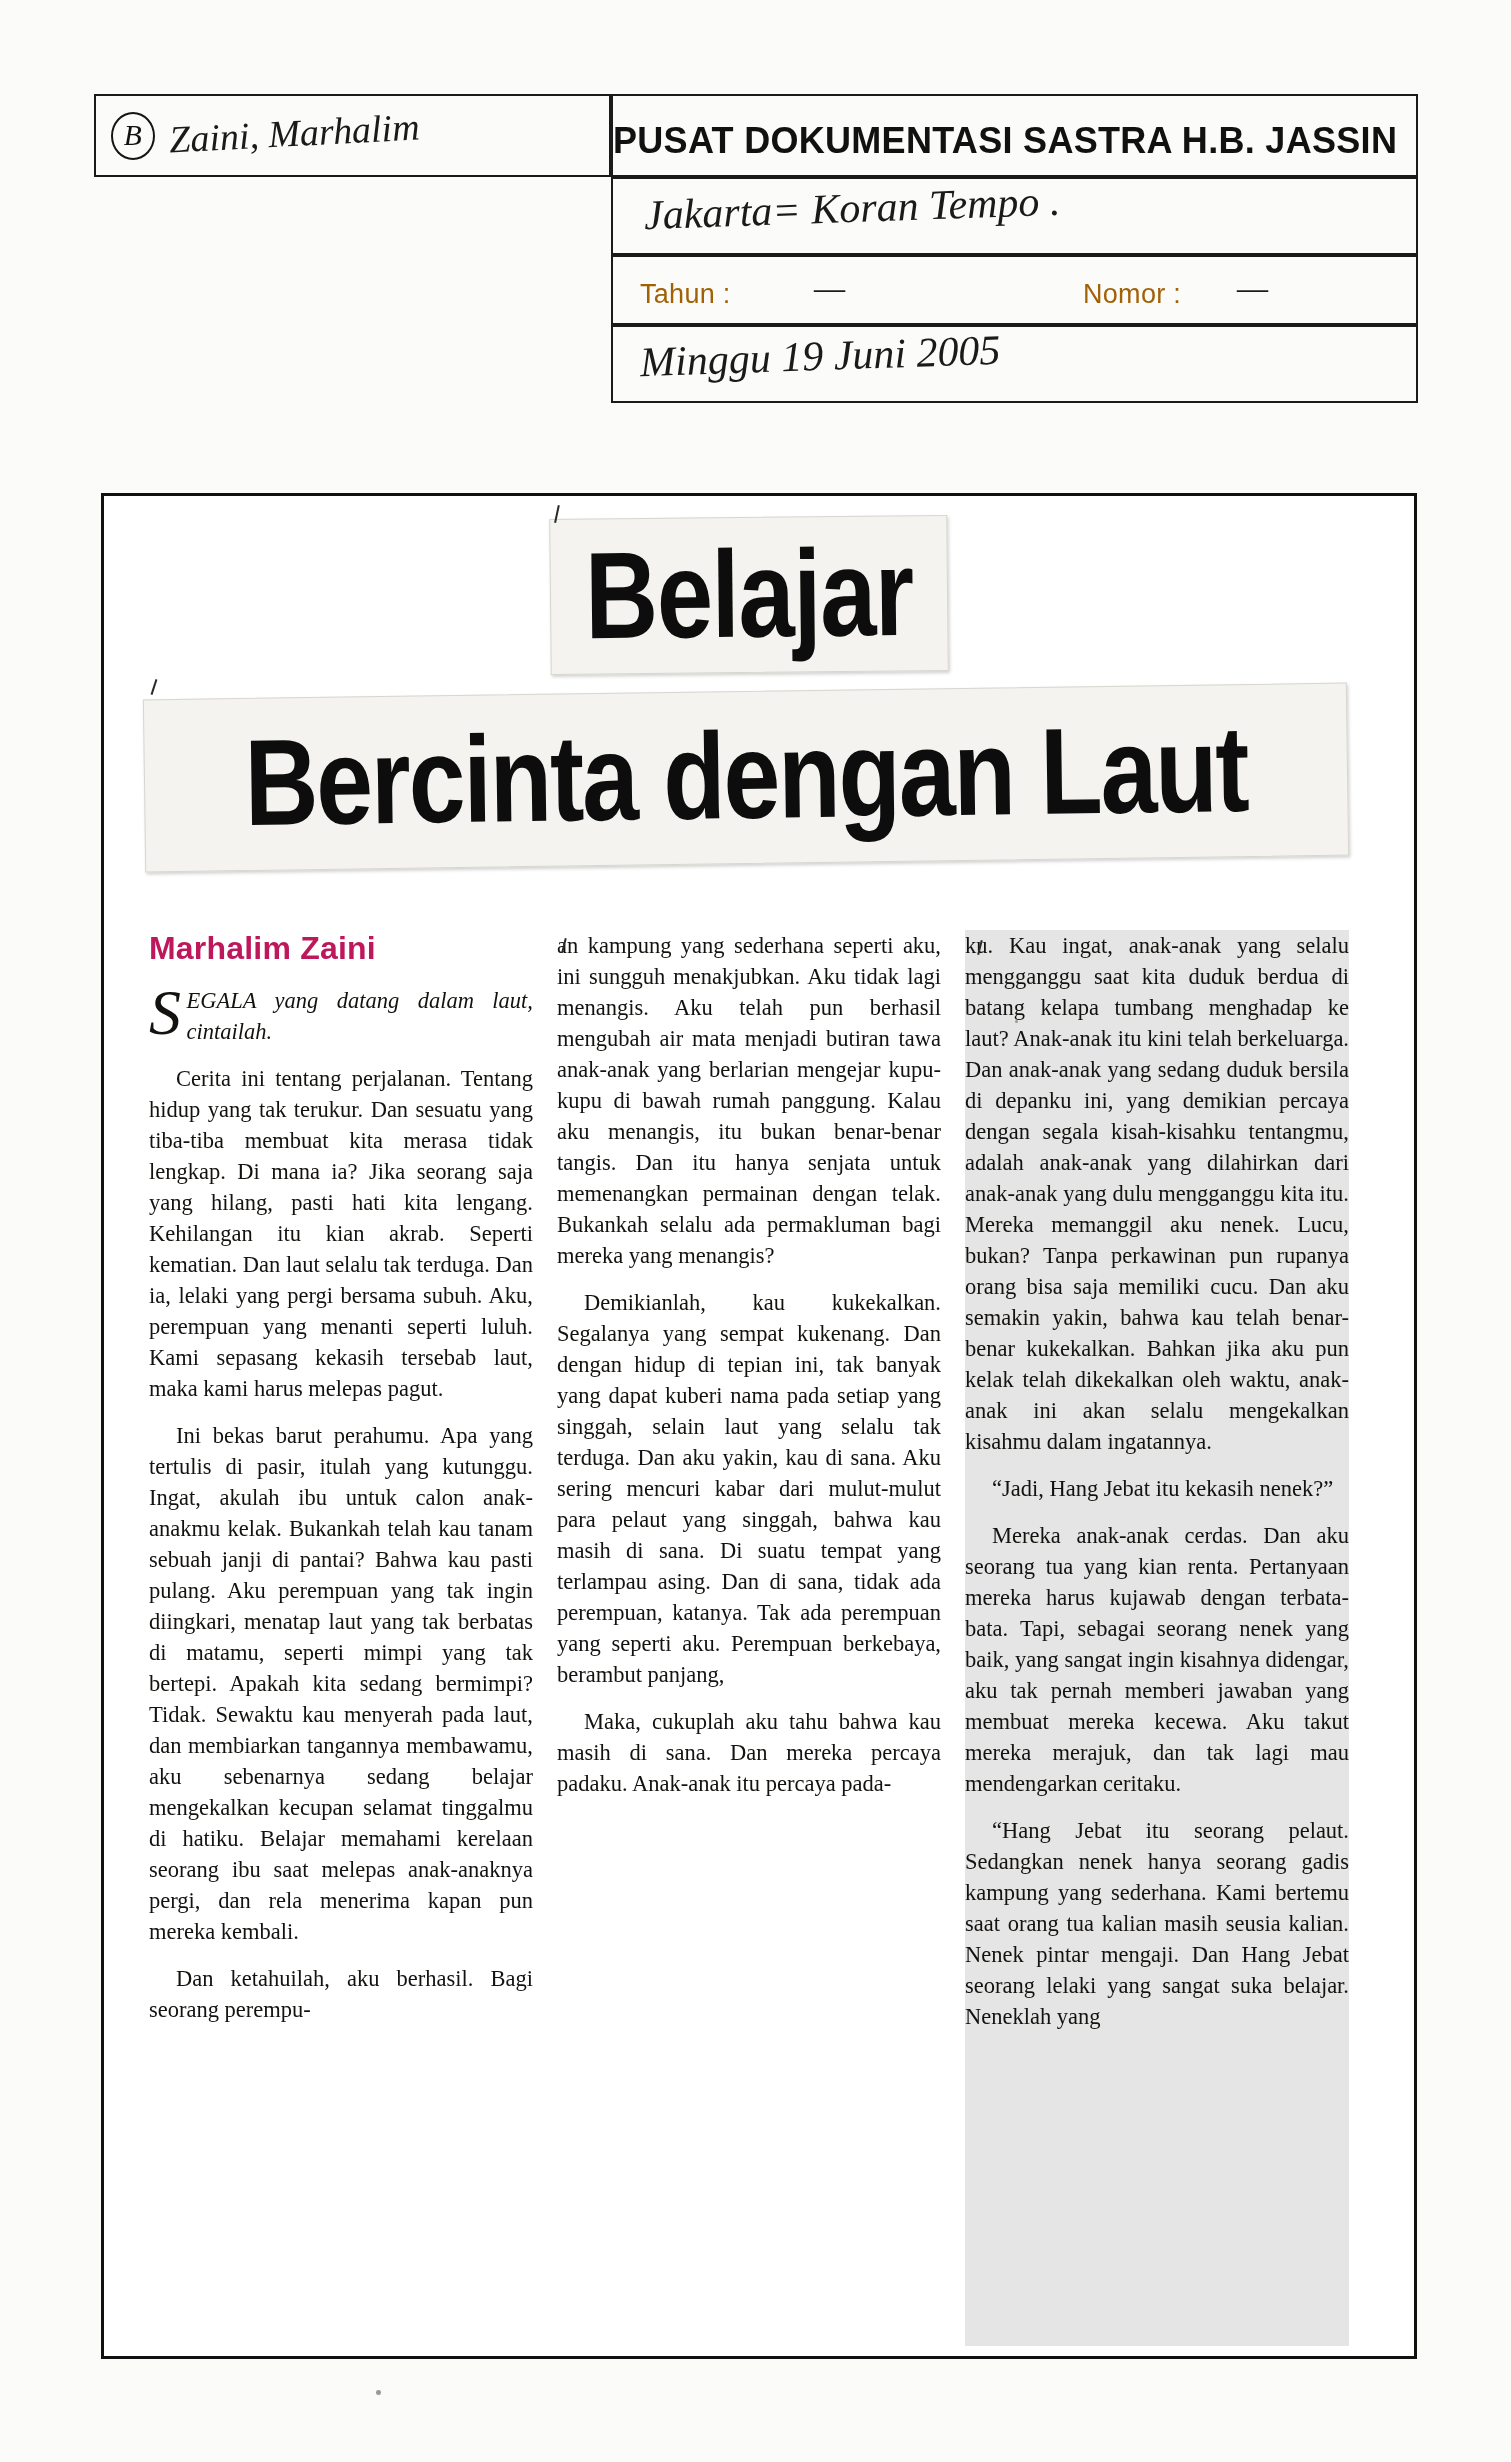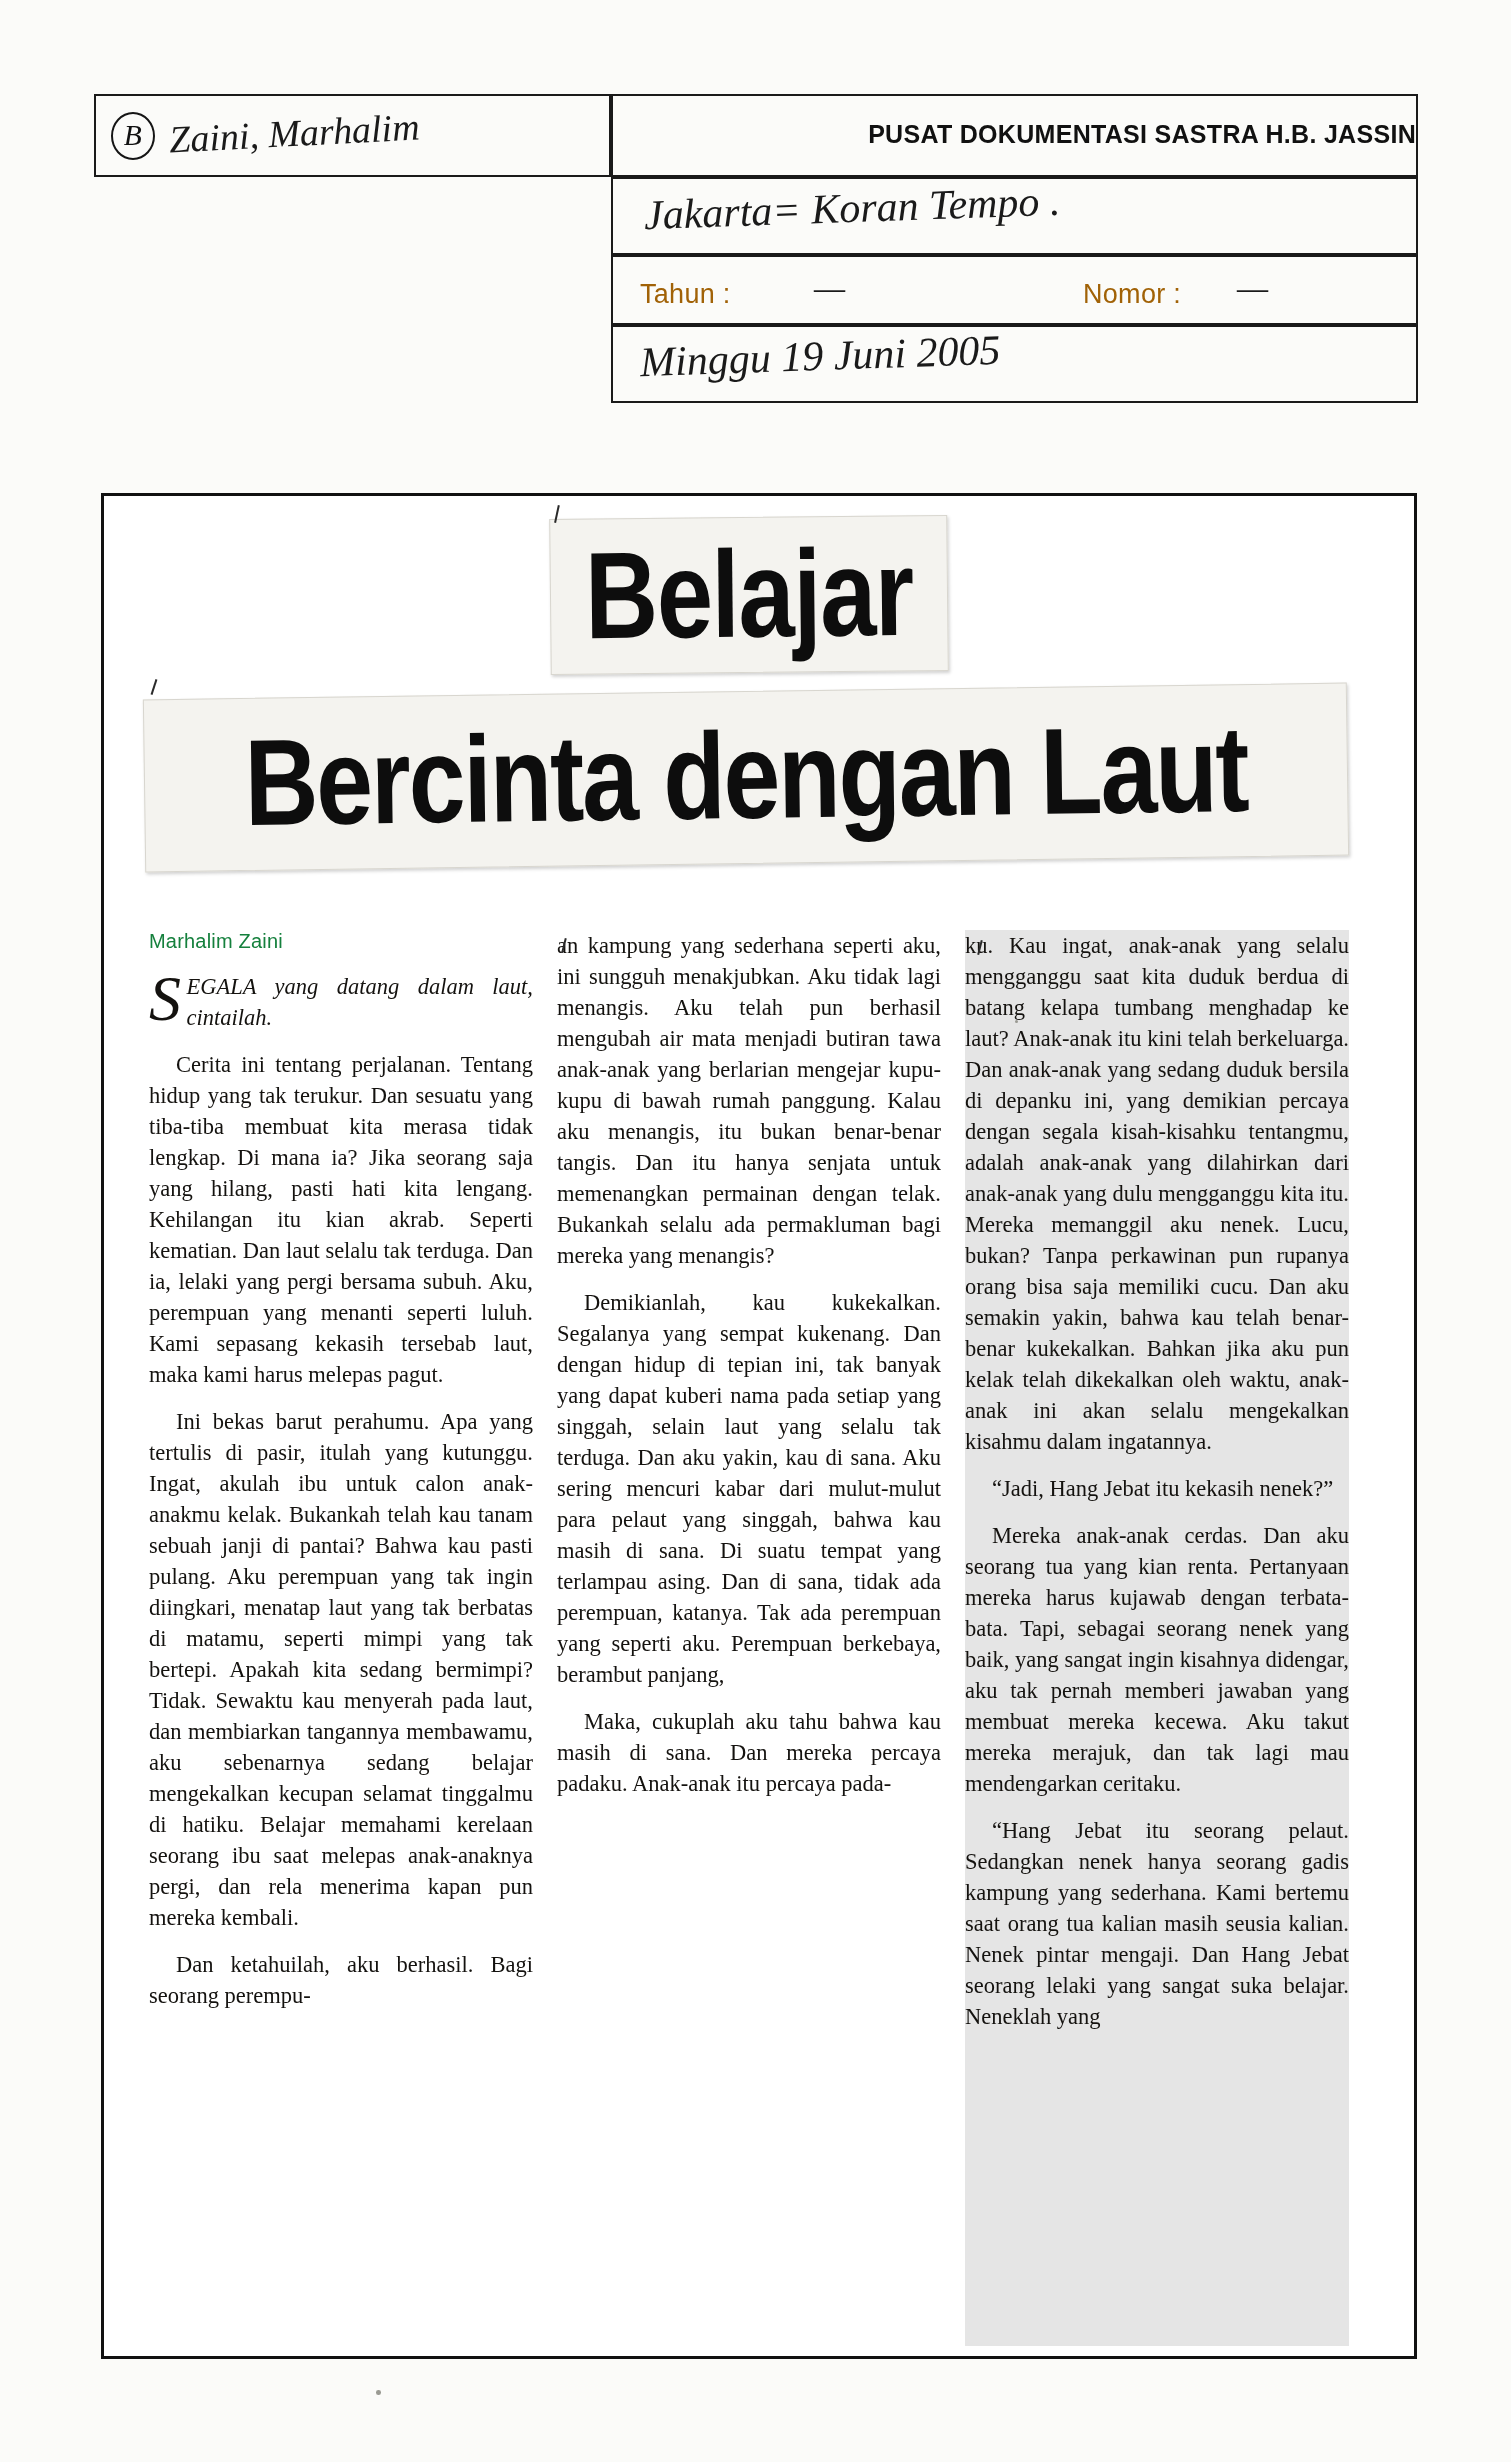--- a/index.html
+++ b/index.html
@@ -76,24 +76,24 @@
     transform: rotate(-3deg);
   }
 
   
   #box-title {
     left: 517px; top: 0; width: 807px; height: 83px;
   }
   #archive-title {
     position: absolute;
     left: 0; right: 0; top: 24px;
-    text-align: right;
+    text-align: left;
     font-family: "Liberation Sans", sans-serif;
     font-weight: bold;
-    font-size: 25px;
+    font-size: 36px;
     letter-spacing: 0.3px;
   }
 
   
   #box-pub {
     left: 517px; top: 83px; width: 807px; height: 78px;
   }
   #pub-hand {
     position: absolute;
     left: 31px; top: 5.4px;
@@ -201,25 +201,25 @@
     gap: 24px;
   }
   .col {
     width: 384px;
     position: relative;
     overflow: hidden;
   }
   .col.shaded { background: #e5e5e5; }
   .byline {
     font-family: "Liberation Sans", sans-serif;
-    font-weight: normal;
-    font-size: 20px;
+    font-weight: bold;
+    font-size: 32px;
     letter-spacing: 0.2px;
     margin: 0 0 17.5px 0;
-    color: #15803d;
+    color: #be185d;
   }
   .body p {
     margin: 0;
     font-size: 22.5px;
     line-height: 31px;
     text-align: justify;
     text-indent: 27px;
     color: #14120f;
     font-family: "Liberation Serif", serif;
     hyphens: manual;

